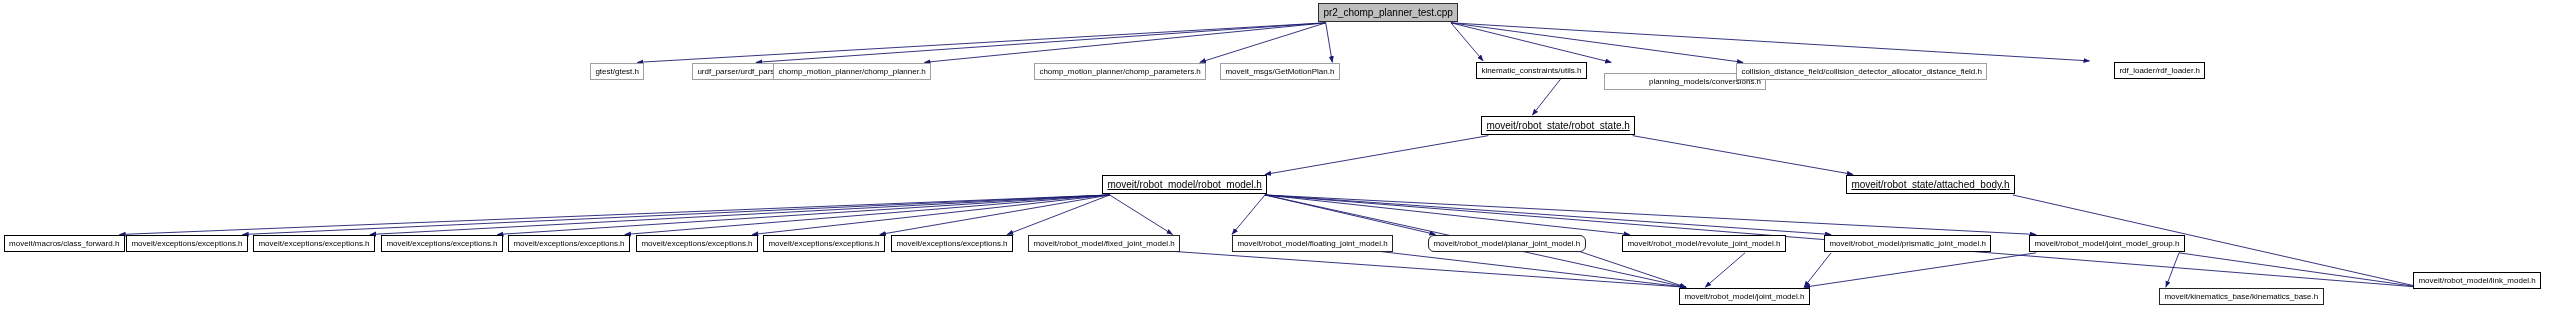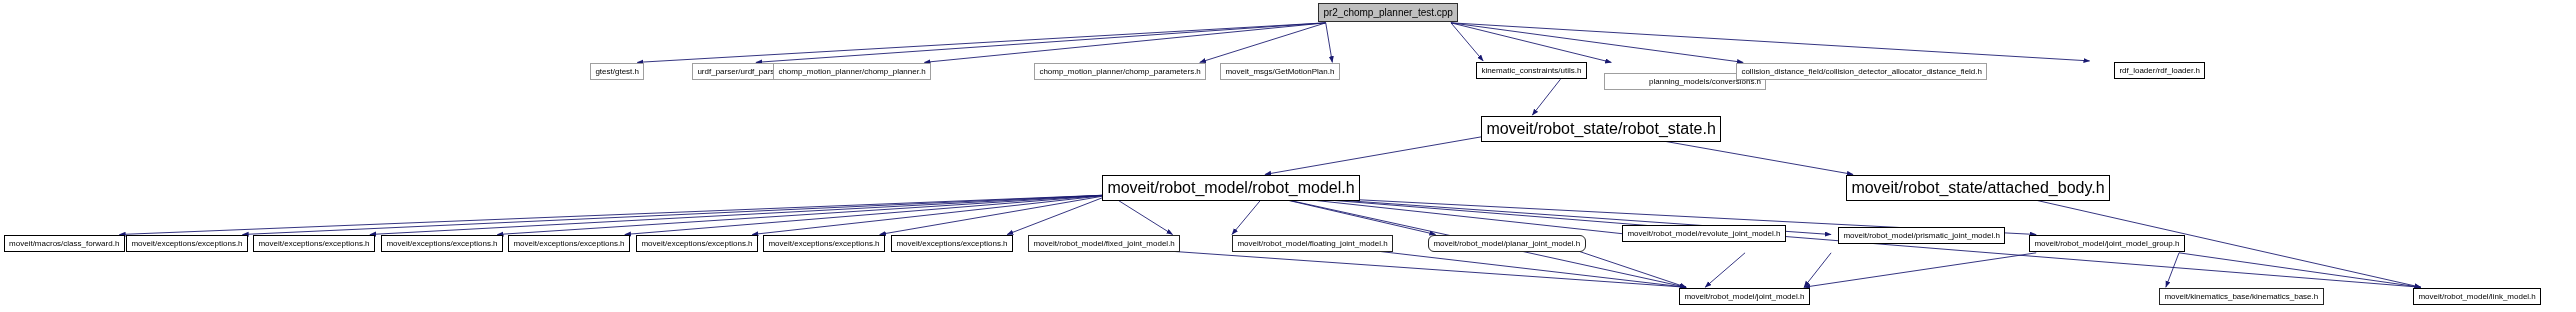--- a/index.html
+++ b/index.html
@@ -17,21 +17,21 @@
     line-height: 1.15;
     box-sizing: border-box;
     cursor: pointer;
   }
   .node.grey  { border: 0.7px solid #9f9f9f; }
   .node.black1{ border: 0.7px solid #242424; }
   .node.black2{ border: 1.5px solid #000000; }
   .node.root  { border: 1.5px solid #2e2e2e; background: #bfbfbf; cursor: default; }
   .fs-small { font-size: 8px; }
   .fs-mid   { font-size: 10px; }
-  .fs-big   { font-size: 16px; }
+  .fs-big   { font-size: 10px; text-decoration: underline; }
 </style>
 </head>
 <body>
 
 <div id="graph">
   <svg id="edge-layer" width="2576" height="313" viewBox="0 0 3517 427">
     <defs>
       <marker id="arrow" markerWidth="11" markerHeight="9" refX="8.5" refY="3.5" orient="auto" markerUnits="userSpaceOnUse">
         <path d="M0,0 L9,3.5 L0,7 z" fill="#191970"></path>
       </marker>
@@ -94,21 +94,21 @@
       <div class="node black2 fs-small" style="left: 126px; top: 235px;">moveit/exceptions/exceptions.h</div>
       <div class="node black2 fs-small" style="left: 253px; top: 235px;">moveit/exceptions/exceptions.h</div>
       <div class="node black2 fs-small" style="left: 381px; top: 235px;">moveit/exceptions/exceptions.h</div>
       <div class="node black2 fs-small" style="left: 508px; top: 235px;">moveit/exceptions/exceptions.h</div>
       <div class="node black2 fs-small" style="left: 636px; top: 235px;">moveit/exceptions/exceptions.h</div>
       <div class="node black2 fs-small" style="left: 763px; top: 235px;">moveit/exceptions/exceptions.h</div>
       <div class="node black2 fs-small" style="left: 891px; top: 235px;">moveit/exceptions/exceptions.h</div>
       <div class="node black1 fs-small" style="left: 1028px; top: 235px;">moveit/robot_model/fixed_joint_model.h</div>
       <div class="node black1 fs-small" style="left: 1225px; top: 235px; margin-left: 7px;">moveit/robot_model/floating_joint_model.h</div>
       <div class="node black1 fs-small" style="left: 1428px; top: 235px; border-radius: 6px;">moveit/robot_model/planar_joint_model.h</div>
-      <div class="node black2 fs-small" style="left: 1622px; top: 225px;">moveit/robot_model/revolute_joint_model.h</div>
-      <div class="node black2 fs-small" style="left: 1824px; top: 227px; margin-left: 14px;">moveit/robot_model/prismatic_joint_model.h</div>
+      <div class="node black2 fs-small" style="left: 1622px; top: 235px;">moveit/robot_model/revolute_joint_model.h</div>
+      <div class="node black2 fs-small" style="left: 1824px; top: 235px;">moveit/robot_model/prismatic_joint_model.h</div>
       <div class="node black2 fs-small" style="left: 2029px; top: 235px;">moveit/robot_model/joint_model_group.h</div>
       <div class="node black2 fs-small" style="left: 1679px; top: 288px;">moveit/robot_model/joint_model.h</div>
       <div class="node black1 fs-small" style="left: 2159px; top: 288px;">moveit/kinematics_base/kinematics_base.h</div>
-      <div class="node black2 fs-small" style="left: 2413px; top: 288px;">moveit/robot_model/link_model.h</div>
+      <div class="node black2 fs-small" style="left: 2413px; top: 272px;">moveit/robot_model/link_model.h</div>
     </div>
 </div>
 
 
 </body></html>

